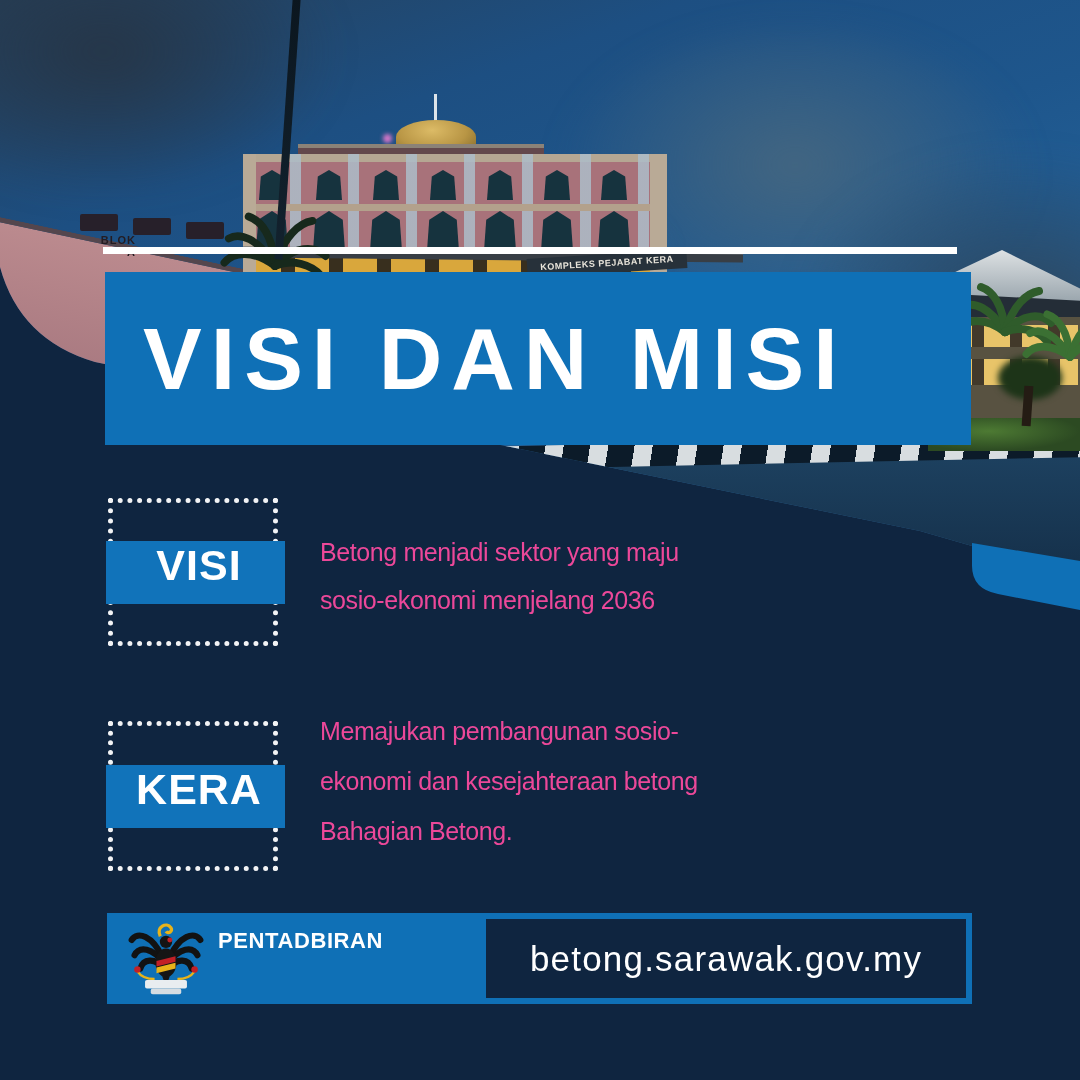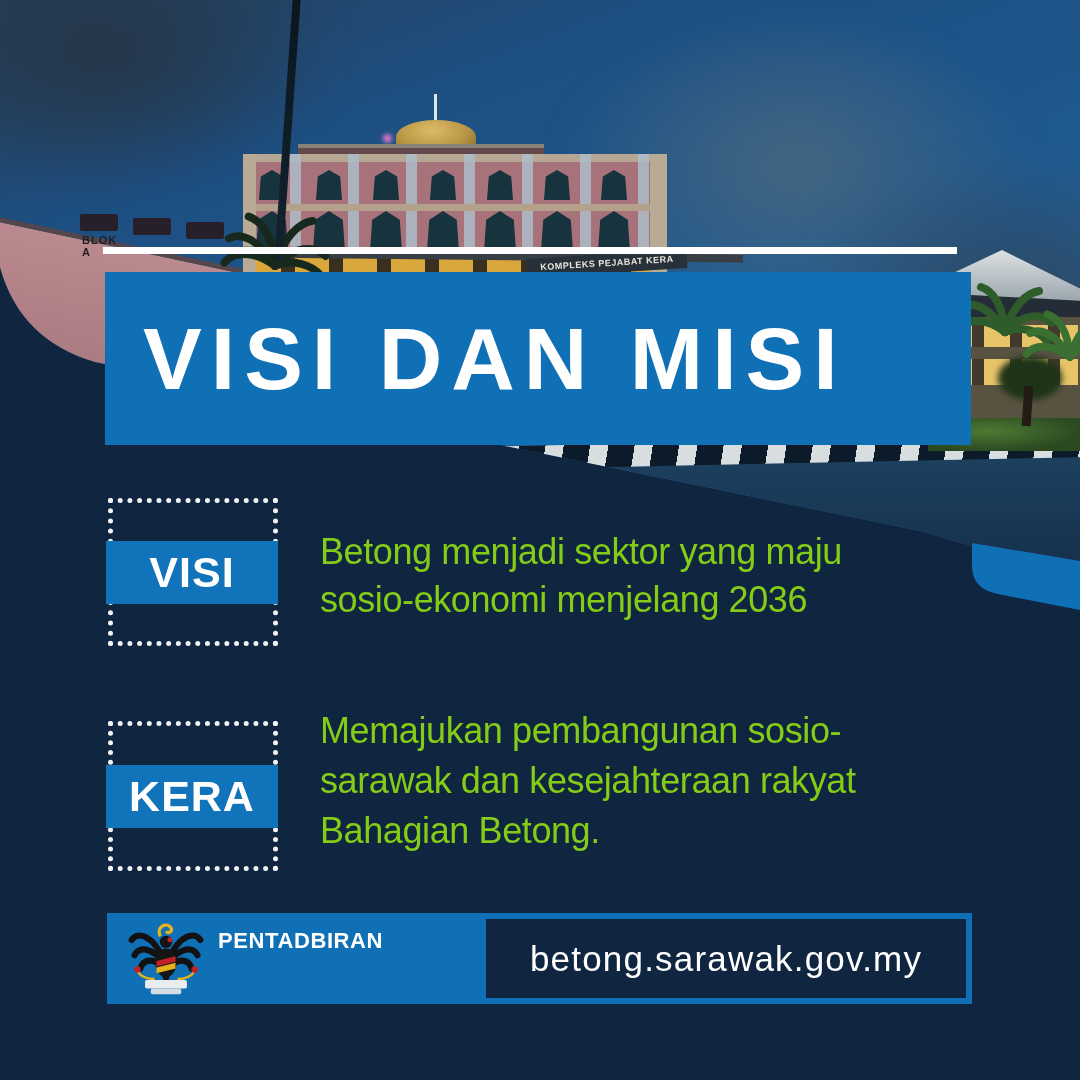--- a/index.html
+++ b/index.html
@@ -19,21 +19,21 @@
   .cloud-low{left:640px;top:360px;width:360px;height:130px;filter:blur(22px);background:radial-gradient(ellipse,rgba(46,108,153,.8),rgba(46,108,153,0) 72%);}
 
   .road{left:380px;top:452px;width:700px;height:120px;background:linear-gradient(#1d4160,#15304a);}
   .curb-stripes{left:430px;top:441px;width:650px;height:23px;transform:rotate(-1.2deg);
        background:repeating-linear-gradient(100deg,#0c1b29 0 26px,#d8dde0 26px 44px);}
 
   
   .bldg-left{left:-24px;top:212px;width:368px;height:210px;transform:rotate(12deg);transform-origin:left top;
        background:linear-gradient(#bb8a8e,#a97a81 60%,#96656d);border-top:5px solid #54464d;border-radius:14px 26px 0 0;}
   .lb-win{background:#27202a;border-radius:2px;}
-  .sign-blok{left:82px;top:234px;width:46px;height:34px;color:#241c22;font-weight:bold;font-size:11px;line-height:12px;text-align:left;letter-spacing:1px;}
+  .sign-blok{left:90px;top:234px;width:46px;height:34px;color:#241c22;font-weight:bold;font-size:11px;line-height:12px;text-align:right;letter-spacing:1px;}
 
   
   .finial{left:434px;top:94px;width:3px;height:30px;background:#dde4ea;}
   .dome{left:396px;top:120px;width:80px;height:34px;border-radius:50% 50% 0 0;
         background:radial-gradient(ellipse at 45% 30%,#dcbb66,#b99645 55%,#7e6527);}
   .dome-light{left:383px;top:134px;width:9px;height:9px;border-radius:50%;background:#d877c9;filter:blur(2px);}
   .upper-deck{left:298px;top:144px;width:246px;height:28px;background:#9b6a70;border-top:4px solid #8b8277;
         box-shadow:inset 0 6px 0 rgba(30,30,34,.45);}
   .facade{left:243px;top:154px;width:424px;height:119px;background:#a8727a;overflow:hidden;}
   .facade .cornice{left:0;top:0;width:100%;height:8px;background:#b5a793;}
@@ -67,24 +67,24 @@
   .banner{left:105px;top:272px;width:866px;height:173px;background:var(--accent,#0f70b6);z-index:40;
           display:flex;align-items:center;padding-left:38px;box-sizing:border-box;}
   .banner-title{color:#fff;font-size:88px;font-weight:bold;letter-spacing:9px;white-space:nowrap;}
   .wedge{left:972px;top:539px;width:108px;height:72px;background:var(--accent,#0f70b6);z-index:36;
          clip-path:path("M0 4 L108 22 L108 71 L26 55 Q0 50 0 27 Z");}
 
   
   .dotted-box{border:5px dotted rgba(255,255,255,.95);z-index:50;}
   .v-dotted{left:108px;top:498px;width:160px;height:138px;}
   .m-dotted{left:108px;top:721px;width:160px;height:140px;}
-  .label-bar{left:106px;width:172px;height:63px;background:#1173ba;z-index:51;display:flex;align-items:center;justify-content:center;}
+  .label-bar{left:106px;width:172px;height:63px;background:#1173ba;z-index:51;display:flex;justify-content:center;padding-left:7px;}
   .v-bar{top:541px;} .m-bar{top:765px;}
   .label-text{color:#fff;font-weight:bold;font-size:43px;letter-spacing:1px;}
-  .body-text{color:#84cc16;font-size:36px;letter-spacing:-.4px;line-height:48px;z-index:50;}
+  .body-text{color:#ec4899;font-size:25px;letter-spacing:-.4px;line-height:48px;z-index:50;}
   .v-text{left:320px;top:528px;} 
   .m-text{left:320px;top:706px;line-height:50px;}
 
   
   .footer-bar{left:107px;top:913px;width:865px;height:91px;background:var(--accent,#0f70b6);z-index:50;}
   .footer-logo{left:126px;top:919px;width:80px;height:80px;z-index:52;}
   .org-text{left:218px;top:928px;color:#fff;font-weight:bold;font-size:22px;line-height:26px;letter-spacing:.6px;z-index:52;white-space:nowrap;}
   .url-box{left:486px;top:919px;width:480px;height:79px;background:var(--navy,#0f2540);z-index:52;
            display:flex;align-items:center;justify-content:center;}
   .url-text{color:#fff;font-size:35px;letter-spacing:1.2px;white-space:nowrap;}
@@ -201,21 +201,21 @@
     <div>Betong menjadi sektor yang maju</div>
     <div>sosio-ekonomi menjelang 2036</div>
   </div>
 
   <div class="abs dotted-box m-dotted"></div>
   <div class="abs label-bar m-bar">
     <span class="label-text">KERA</span>
   </div>
   <div class="abs body-text m-text">
     <div>Memajukan pembangunan sosio-</div>
-    <div>sarawak dan kesejahteraan rakyat</div>
+    <div>ekonomi dan kesejahteraan betong</div>
     <div>Bahagian Betong.</div>
   </div>
 
   <div class="abs footer-bar"></div>
   <svg class="abs footer-logo" viewBox="0 0 80 84">
     <g stroke="#121212" stroke-width="6.5" fill="none" stroke-linecap="round">
       <path d="M36 40 C26 18 10 12 4 22"></path>
         <path d="M37 46 C26 30 12 28 7 38"></path>
         <path d="M38 52 C28 40 16 42 13 52"></path>
       <path d="M44 40 C54 18 70 12 76 22"></path>

